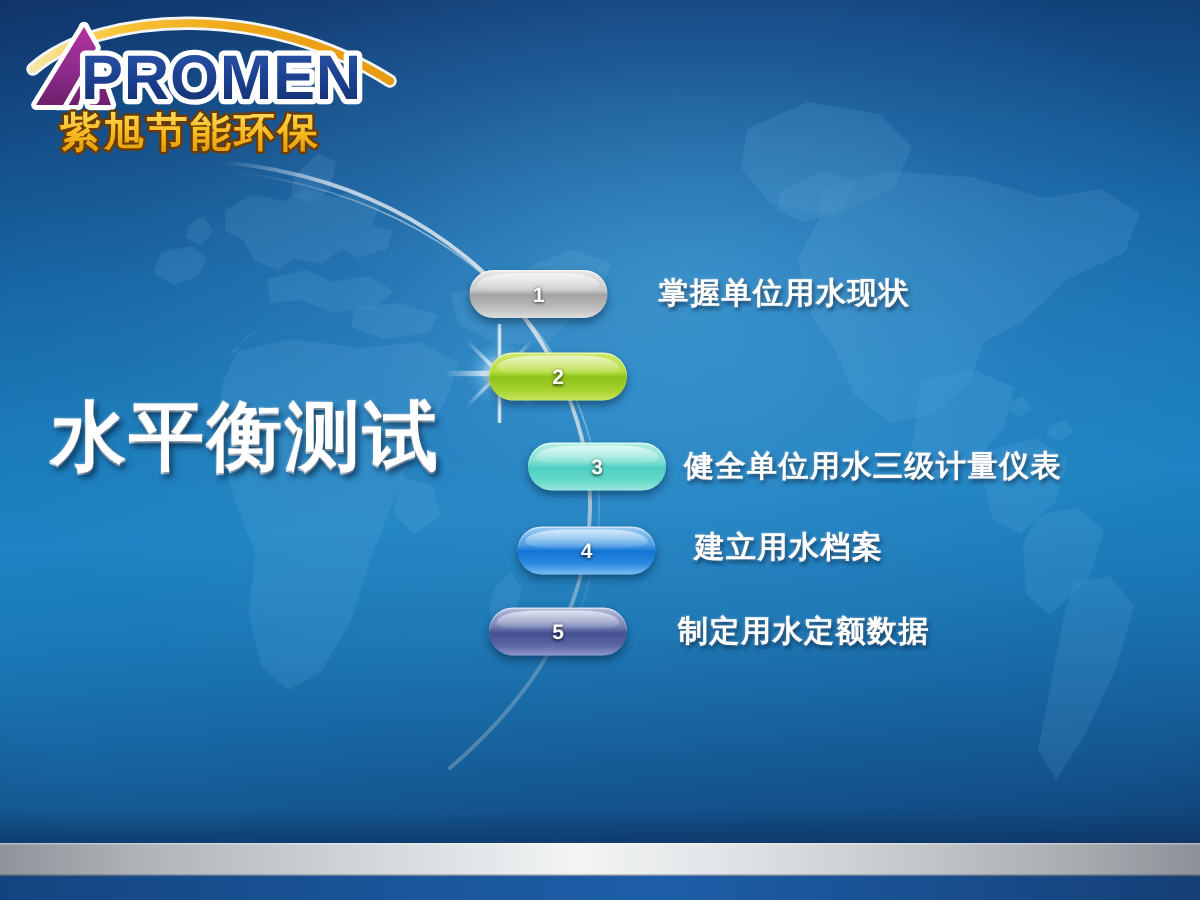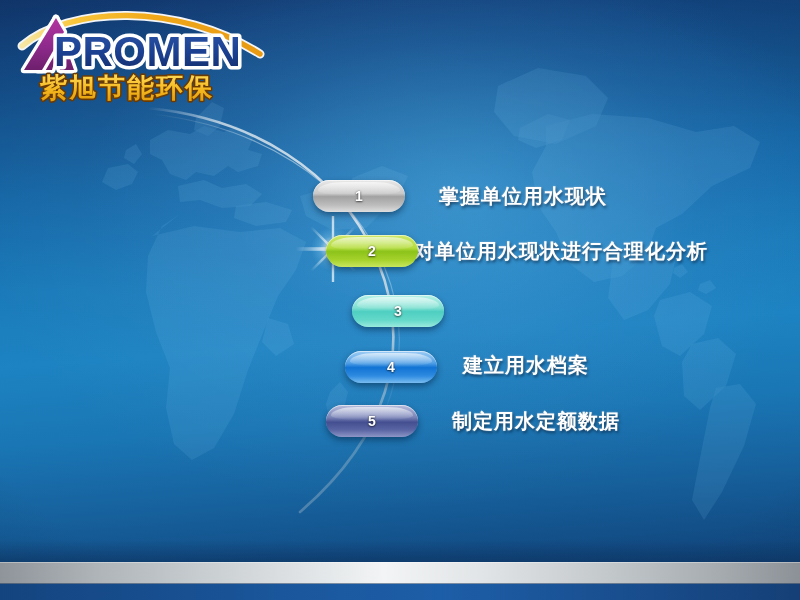--- a/index.html
+++ b/index.html
@@ -259,39 +259,40 @@
       <g transform="rotate(45 37 37)">
           <rect x="6" y="35.8" width="62" height="2.4" fill="url(#ray)"></rect>
         </g>
       <g transform="rotate(-45 37 37)">
           <rect x="6" y="35.8" width="62" height="2.4" fill="url(#ray)"></rect>
         </g>
       <circle cx="37" cy="37" r="6" fill="#ffffff" opacity="0.95"></circle>
     </svg>
   </div>
 
+  <div class="title">水平衡测试</div>
 
   <div class="row" style="left:313px; top:180px;">
     <div class="pill c-grey">
       <span class="num">1</span>
     </div>
     <div class="label">掌握单位用水现状</div>
   </div>
 
   <div class="row" style="left:326px; top:235px;">
     <div class="pill c-green">
       <span class="num">2</span>
     </div>
-    <div class="label" style="margin-left:-4px;">对单位用水现状进行合理化分析</div>
   </div>
 
   <div class="row" style="left:352px; top:295px;">
     <div class="pill c-teal">
       <span class="num">3</span>
     </div>
+    <div class="label" style="margin-left:12px;">健全单位用水三级计量仪表</div>
   </div>
 
   <div class="row" style="left:345px; top:351px;">
     <div class="pill c-blue">
       <span class="num">4</span>
     </div>
     <div class="label" style="margin-left:26px;font-family:Liberation Mono, monospace;">建立用水档案</div>
   </div>
 
   <div class="row" style="left:326px; top:405px;">

